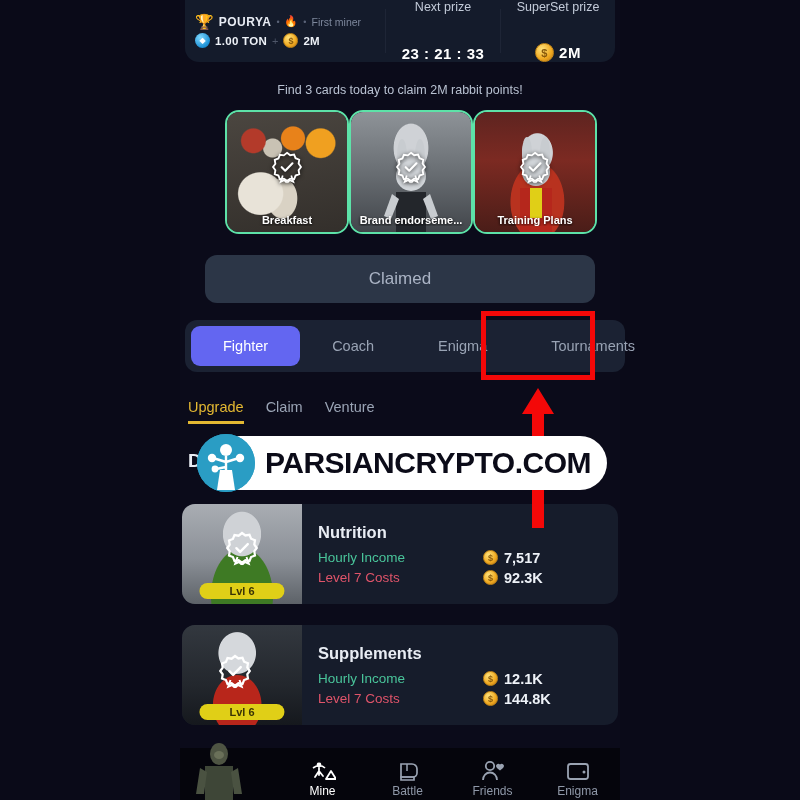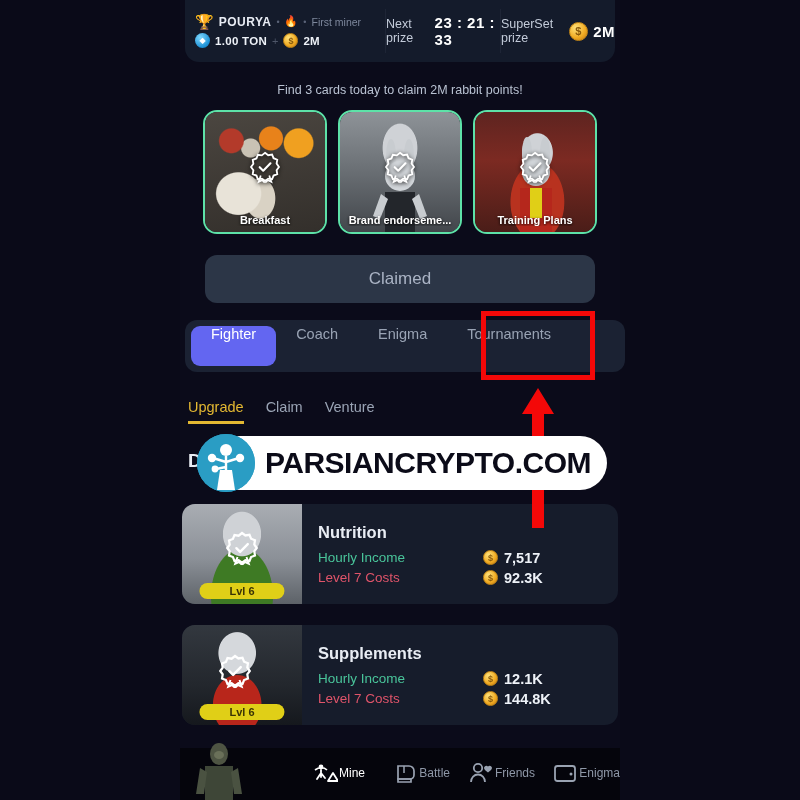--- a/index.html
+++ b/index.html
@@ -62,38 +62,38 @@
     flex: none;
   }
   .coin.big { width: 19px; height: 19px; font-size: 11px; }
   .ton-amt { color: #eef2f8; font-size: 11.5px; font-weight: bold; letter-spacing: .3px; }
   .plus { color: #4e5668; font-size: 11px; }
   .m-amt { color: #eef2f8; font-size: 11.5px; font-weight: bold; }
 
   .tb-sep { width: 1px; background: #27304180; margin: 9px 0; }
   .tb-cell {
     flex: 1;
-    display: flex; flex-direction: row;
-    align-items: center; justify-content: flex-start; gap: 4px;
+    display: flex; flex-direction: column;
+    align-items: center; justify-content: space-between; gap: 4px;
   }
   .tb-cell .cap { color: #c3cbd9; font-size: 12.5px; }
   .tb-cell .val {
     color: #ffffff; font-size: 15px; font-weight: bold; letter-spacing: .5px;
   }
   .tb-cell .val.row { display: flex; align-items: center; gap: 5px; }
 
   
   .findtxt {
     position: absolute; top: 83px; left: 0; width: 440px;
     text-align: center; color: #b9c2d2; font-size: 12.5px;
   }
   .cards {
     position: absolute; top: 110px; left: 23px;
     width: 394px; height: 124px;
-    display: flex; justify-content: space-between;
+    display: flex; justify-content: flex-end;
   }
   .card {
     position: relative;
     width: 124px; height: 124px;
     border-radius: 14px;
     border: 2px solid #5de2a8;
     overflow: hidden;
   }
   .card .art { position: absolute; inset: 0; }
   .card .label {
@@ -150,22 +150,22 @@
   
   .segbar {
     position: absolute; top: 320px; left: 185px;
     width: 440px; height: 52px;
     background: #1b2233;
     border-radius: 12px;
     display: flex; align-items: center;
     padding: 6px;
   }
   .seg {
-    height: 40px; padding: 0 20px;
-    display: flex; align-items: flex-start; justify-content: center;
+    height: 40px; padding: 0 32px;
+    display: flex; align-items: center; justify-content: center;
     color: #99a3b4; font-size: 14.5px;
     border-radius: 9px;
     white-space: nowrap;
   }
   .seg.active {
     background: #6366f1;
     color: #ffffff;
   }
 
   
@@ -248,21 +248,21 @@
     position: absolute; left: 8px; bottom: 0;
     width: 62px; height: 58px;
   }
   .nav-items {
     position: absolute; left: 100px; bottom: 0;
     width: 340px; height: 52px;
     display: flex;
   }
   .nav-item {
     flex: 1;
-    display: flex; flex-direction: row;
+    display: flex; flex-direction: column;
     align-items: center; justify-content: flex-end;
     gap: 1px; padding-bottom: 2px;
   }
   .nav-item .ico { width: 26px; height: 24px; }
   .nav-item .nm { font-size: 12px; color: #8f98a8; }
   .nav-item.active .nm { color: #ffffff; }
 
   
   .redbox {
     position: absolute;

